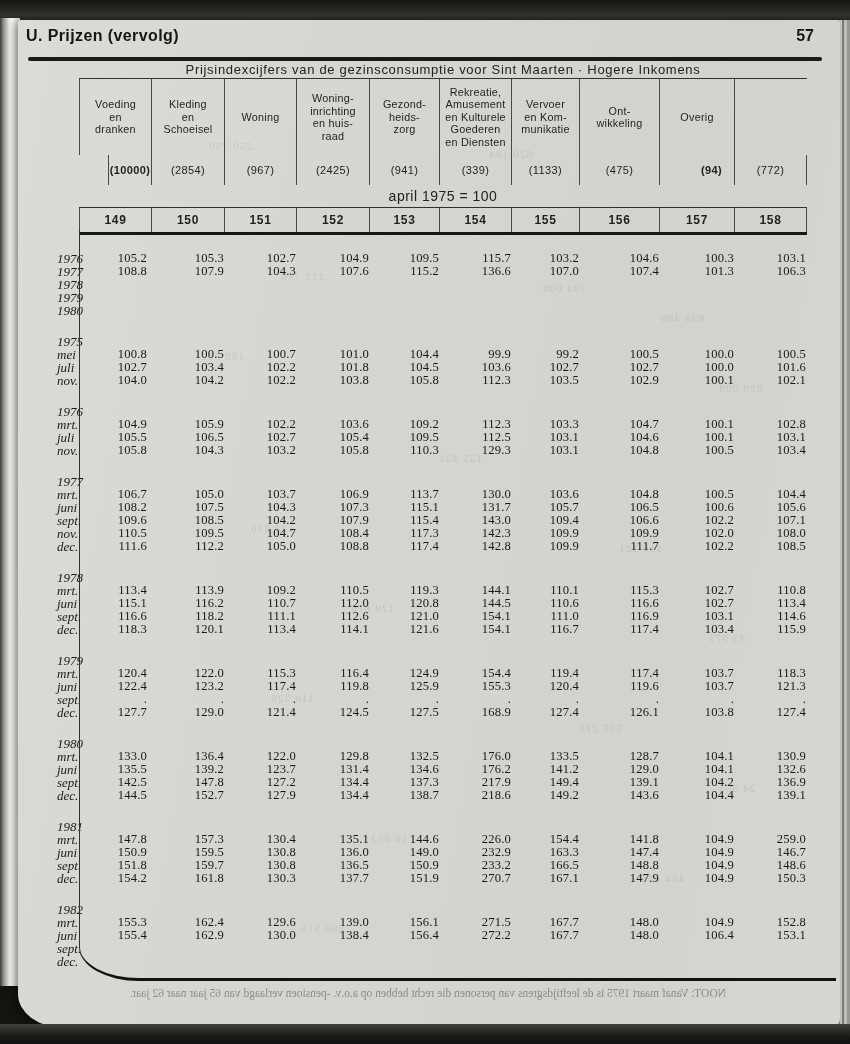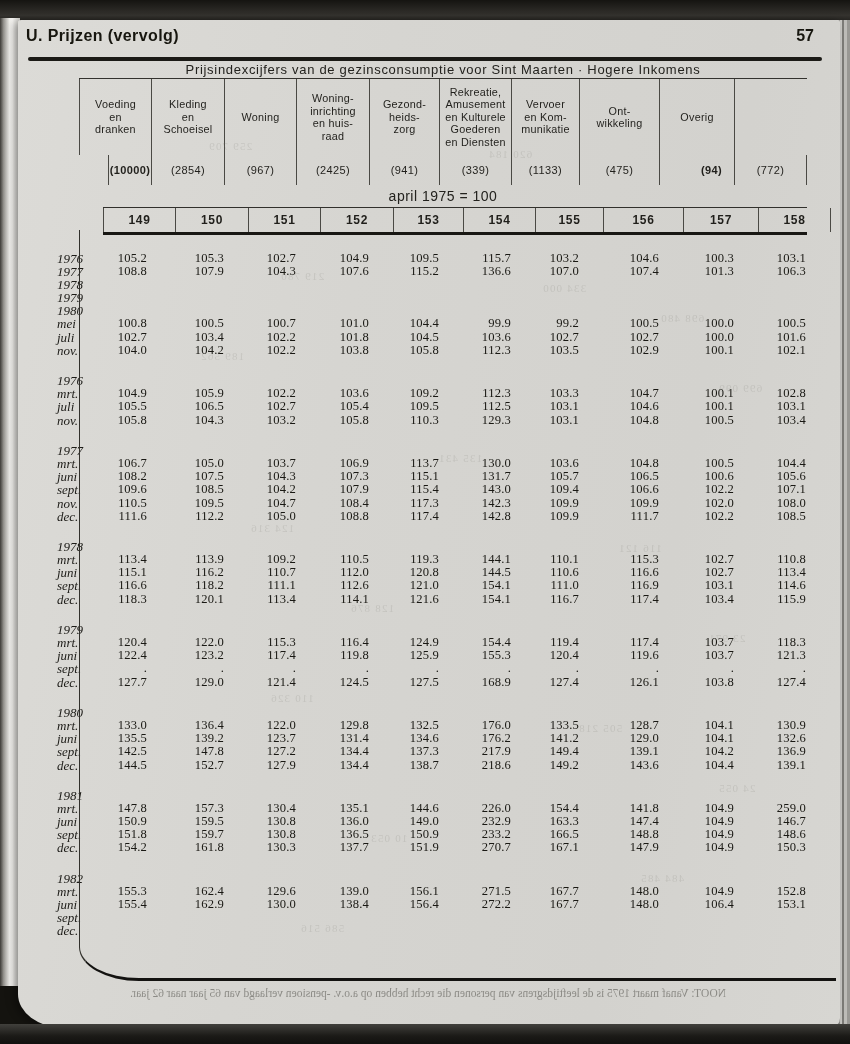--- a/index.html
+++ b/index.html
@@ -43,21 +43,21 @@
     display:flex;align-items:center;justify-content:center;text-align:center;
     color:#201f1b;}
   .hrow .cell:first-child{border-left:1px solid #4a4944;}
   .names-row .cell{height:76px;font-size:10.8px;line-height:12.5px;
     letter-spacing:.25px;white-space:pre-line;}
   .names-row .cell.emph{font-weight:bold;}
   .weights-row .cell{height:30px;font-size:11px;letter-spacing:.4px;}
   .weights-row .cell.emph-w{font-weight:bold;margin-left:29px;}
   .april{height:22px;line-height:22px;text-align:center;font-size:14px;
     letter-spacing:.5px;color:#23221e;}
-  .codes-row{border-top:1.5px solid #31302c;border-bottom:3px solid #181713;margin-left:24px;}
+  .codes-row{border-top:1.5px solid #31302c;border-bottom:3px solid #181713;}
   .codes-row .cell{height:24px;font-size:12px;font-weight:bold;letter-spacing:.6px;}
 
   
   .bframe{position:absolute;left:61px;top:209.5px;width:756px;height:748px;
     border-left:1.6px solid #31302b;border-bottom:3px solid #131210;
     border-bottom-left-radius:60px 34px;pointer-events:none;}
   .tbody{position:absolute;left:20px;top:209px;width:777px;padding-top:23px;}
   .row{display:grid;grid-template-columns:49px 73px 73px 72px 73px 70px 72px 68px 80px 75px 72px;
     height:13.1px;line-height:13px;}
   .row.gap{margin-top:17.5px;}
@@ -207,20 +207,33 @@
           <div class="val"></div>
           <div class="val"></div>
           <div class="val"></div>
           <div class="val"></div>
           <div class="val"></div>
           <div class="val"></div>
           <div class="val"></div>
           <div class="val"></div>
           <div class="val"></div>
         </div>
+        <div class="row gap">
+          <div class="stub">1975</div>
+          <div class="val"></div>
+          <div class="val"></div>
+          <div class="val"></div>
+          <div class="val"></div>
+          <div class="val"></div>
+          <div class="val"></div>
+          <div class="val"></div>
+          <div class="val"></div>
+          <div class="val"></div>
+          <div class="val"></div>
+        </div>
         <div class="row">
           <div class="stub">mei</div>
           <div class="val">100.8</div>
           <div class="val">100.5</div>
           <div class="val">100.7</div>
           <div class="val">101.0</div>
           <div class="val">104.4</div>
           <div class="val">99.9</div>
           <div class="val">99.2</div>
           <div class="val">100.5</div>

